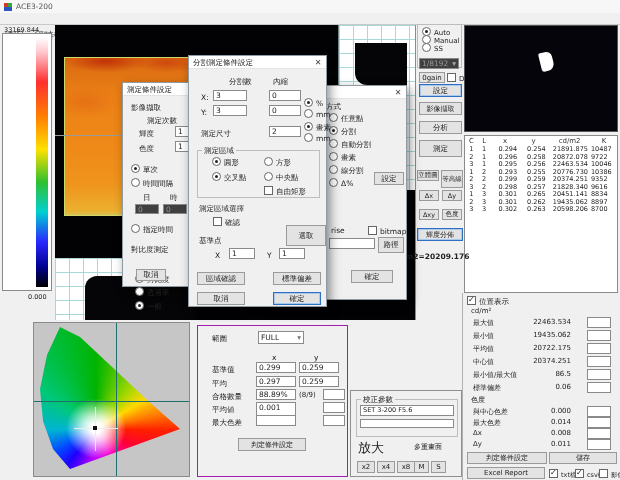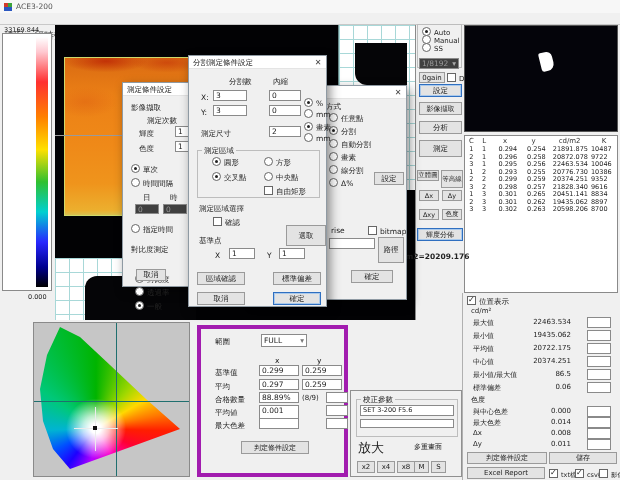--- a/index.html
+++ b/index.html
@@ -270,21 +270,21 @@
         </div>
       </div>
     <div class="btn" style="left:4px;top:159px;width:80px;height:12px;font-size:7px;">判定條件設定</div>
     <div class="btn" style="left:86px;top:159px;width:68px;height:12px;font-size:7px;">儲存</div>
     <div class="btn" style="left:4px;top:174px;width:78px;height:12px;font-size:7px;">Excel Report</div>
     <div class="lb" style="left:86px;top:176px;font-size:6.5px;"><span class="ck on"></span><span>txt檔</span></div>
     <div class="lb" style="left:112px;top:176px;font-size:6.5px;"><span class="ck on"></span><span>csv檔</span></div>
     <div class="lb" style="left:136px;top:176px;font-size:6.5px;"><span class="ck"></span><span>影像檔</span></div>
   </div>
 
-  <div class="abs" style="left:197px;top:325px;width:151px;height:152px;border:4px solid #a21caf;background:#f0f0f0;">
+  <div class="abs" style="left:197px;top:325px;width:151px;height:152px;border:1px solid #a21caf;background:#f0f0f0;">
     <span class="lb" style="left:14px;top:8px;">範圍</span>
     <div class="inp" style="left:60px;top:5px;width:46px;height:13px;line-height:11px;"><span>FULL</span><span style="float:right;color:#777;">▾</span></div>
     <span class="lb" style="left:74px;top:27px;">x</span>
     <span class="lb" style="left:116px;top:27px;">y</span>
     <span class="lb" style="left:14px;top:39px;">基準值</span>
     <div class="inp" style="left:58px;top:36px;width:40px;height:11px;">0.299</div>
     <div class="inp" style="left:101px;top:36px;width:40px;height:11px;">0.259</div>
     <span class="lb" style="left:14px;top:53px;">平均</span>
     <div class="inp" style="left:58px;top:50px;width:40px;height:11px;">0.297</div>
     <div class="inp" style="left:101px;top:50px;width:40px;height:11px;">0.259</div>
@@ -351,21 +351,21 @@
         <div style="position: absolute; left: 78px; top: 40px; font-size: 7.5px; line-height: 9px; white-space: nowrap;"><span class="rd on"></span><span>分割</span></div>
         <div style="position: absolute; left: 78px; top: 53px; font-size: 7.5px; line-height: 9px; white-space: nowrap;"><span class="rd"></span><span>自動分割</span></div>
         <div style="position: absolute; left: 78px; top: 66px; font-size: 7.5px; line-height: 9px; white-space: nowrap;"><span class="rd"></span><span>畫素</span></div>
         <div style="position: absolute; left: 78px; top: 79px; font-size: 7.5px; line-height: 9px; white-space: nowrap;"><span class="rd"></span><span>線分割</span></div>
         <div style="position: absolute; left: 78px; top: 92px; font-size: 7.5px; line-height: 9px; white-space: nowrap;"><span class="rd"></span><span>Δ%</span></div>
       </div>
     <div class="btn" style="left:123px;top:86px;width:30px;height:13px;">設定</div>
     <span class="lb" style="left:80px;top:140px;">rise</span>
     <span class="lb" style="left:117px;top:140px;"><span class="ck"></span><span>bitmap</span></span>
     <div class="inp" style="left:78px;top:152px;width:46px;height:11px;"></div>
-    <div class="btn" style="left:127px;top:151px;width:26px;height:26px;">路徑</div>
+    <div class="btn" style="left:127px;top:151px;width:26px;height:16px;">路徑</div>
     <div class="btn" style="left:100px;top:184px;width:42px;height:13px;">確定</div>
   </div>
 
   <div class="dlg" style="left:188px;top:55px;width:139px;height:252px;z-index:30;">
     <div class="tbar"><span>分割測定條件設定</span><span class="xbtn">✕</span></div>
     <span class="lb" style="left:40px;top:21px;">分割數</span>
     <span class="lb" style="left:84px;top:21px;">內縮</span>
     <span class="lb" style="left:12px;top:37px;">X:</span>
     <div class="inp" style="left:24px;top:34px;width:34px;height:11px;">3</div>
     <div class="inp" style="left:80px;top:34px;width:32px;height:11px;">0</div>

